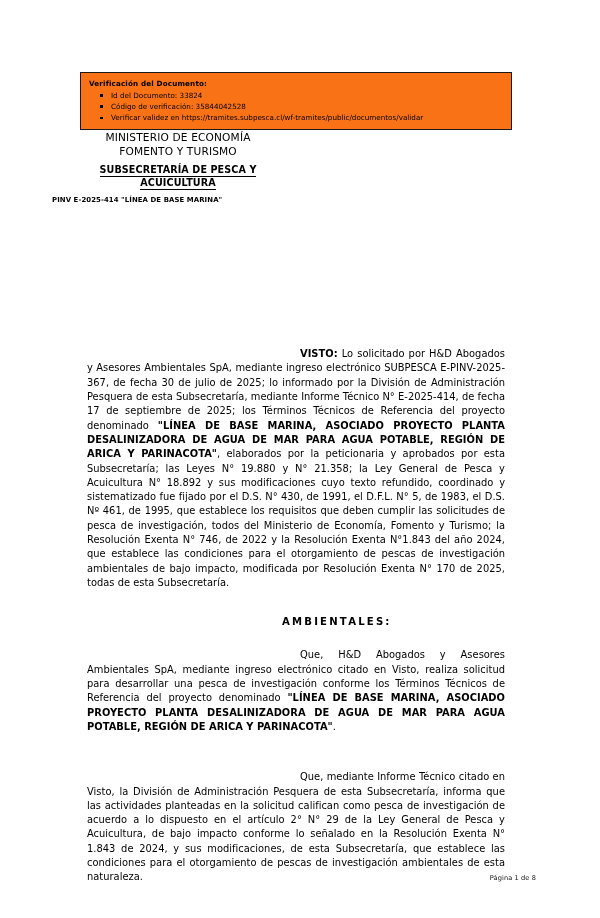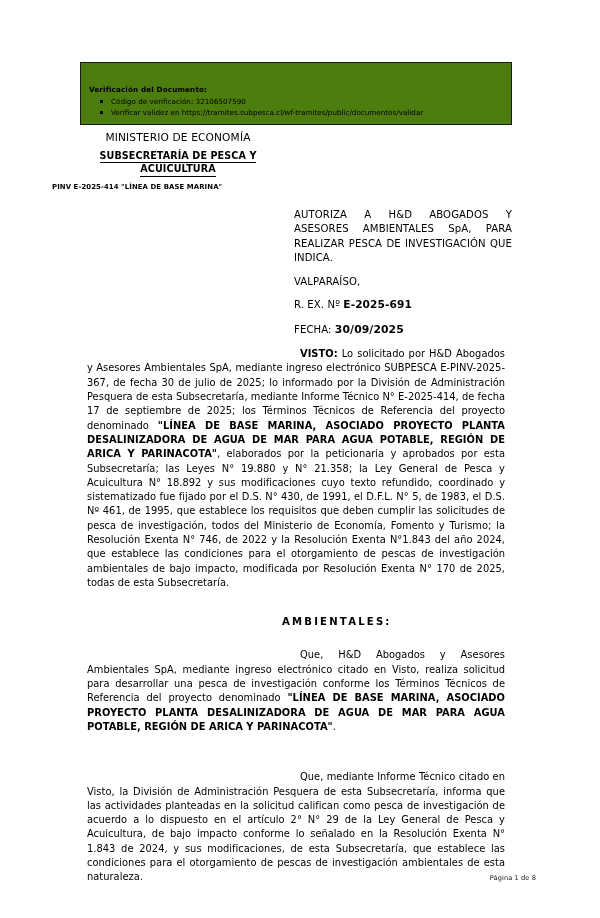--- a/index.html
+++ b/index.html
@@ -21,26 +21,26 @@
     inset: 0;
     width: 600px;
     height: 918px;
     background: #ffffff;
   }
 
   
   .verif-box {
     position: absolute;
     left: 80px;
-    top: 62px;
+    top: 72px;
     width: 432px;
     box-sizing: border-box;
     border: 1.3px solid #1a1a1a;
-    padding: 22px 6px 6px 8px;
-    background: #4d7c0f;
+    padding: 6px 6px 6px 8px;
+    background: #f97316;
   }
   .verif-title {
     font-size: 7.2px;
     font-weight: bold;
     letter-spacing: 0.15px;
     line-height: 1.25;
     margin-bottom: 2px;
   }
   .verif-list {
     margin: 0;
@@ -173,54 +173,50 @@
   }
 </style>
 </head>
 <body>
 
 <div class="page">
 
   <div class="verif-box">
     <div class="verif-title">Verificación del Documento:</div>
     <ul class="verif-list">
-      <li>Código de verificación: 32106507590</li>
+      <li>Id del Documento: 33824</li>
+      <li>Código de verificación: 35844042528</li>
       <li>Verificar validez en https://tramites.subpesca.cl/wf-tramites/public/documentos/validar</li>
     </ul>
   </div>
 
   <div class="letterhead">
     <div class="lh-min">MINISTERIO DE ECONOMÍA</div>
+    <div class="lh-min">FOMENTO Y TURISMO</div>
     <div class="lh-sub">
       <span>SUBSECRETARÍA DE PESCA Y</span><br>
       <span>ACUICULTURA</span>
     </div>
     <div class="lh-pinv">PINV E-2025-414 "LÍNEA DE BASE MARINA"</div>
   </div>
 
-  <div class="titleblock">
-    <div class="tb-subject">AUTORIZA A H&amp;D ABOGADOS Y ASESORES AMBIENTALES SpA, PARA REALIZAR PESCA DE INVESTIGACIÓN QUE INDICA.</div>
-    <div class="tb-city">VALPARAÍSO,</div>
-    <div class="tb-res"><span>R. EX. Nº </span><b>E-2025-691</b></div>
-    <div class="tb-date"><span>FECHA: </span><b>30/09/2025</b></div>
+
+  <div class="body-col">
+
+    <p class="para indent-visto"><b>VISTO:</b><span> Lo solicitado por H&amp;D Abogados y Asesores Ambientales SpA, mediante ingreso electrónico SUBPESCA E-PINV-2025-367, de fecha 30 de julio de 2025; lo informado por la División de Administración Pesquera de esta Subsecretaría, mediante Informe Técnico N° E-2025-414, de fecha 17 de septiembre de 2025; los Términos Técnicos de Referencia del proyecto denominado </span><b>"LÍNEA DE BASE MARINA, ASOCIADO PROYECTO PLANTA DESALINIZADORA DE AGUA DE MAR PARA AGUA POTABLE, REGIÓN DE ARICA Y PARINACOTA"</b><span>, elaborados por la peticionaria y aprobados por esta Subsecretaría; las Leyes N° 19.880 y N° 21.358; la Ley General de Pesca y Acuicultura N° 18.892 y sus modificaciones cuyo texto refundido, coordinado y sistematizado fue fijado por el D.S. N° 430, de 1991, el D.F.L. N° 5, de 1983, el D.S. Nº 461, de 1995, que establece los requisitos que deben cumplir las solicitudes de pesca de investigación, todos del Ministerio de Economía, Fomento y Turismo; la Resolución Exenta N° 746, de 2022 y la Resolución Exenta N°1.843 del año 2024, que establece las condiciones para el otorgamiento de pescas de investigación ambientales de bajo impacto, modificada por Resolución Exenta N° 170 de 2025, todas de esta Subsecretaría.</span></p>
+
+    <div class="gap-md"></div>
+
+    <p class="heading-considerando">AMBIENTALES:</p>
+
+    <div class="gap-sm"></div>
+
+    <p class="para indent-que"><span>Que, H&amp;D Abogados y Asesores Ambientales SpA, mediante ingreso electrónico citado en Visto, realiza solicitud para desarrollar una pesca de investigación conforme los Términos Técnicos de Referencia del proyecto denominado </span><b>"LÍNEA DE BASE MARINA, ASOCIADO PROYECTO PLANTA DESALINIZADORA DE AGUA DE MAR PARA AGUA POTABLE, REGIÓN DE ARICA Y PARINACOTA"</b><span>.</span></p>
+
+    <div class="gap-lg"></div>
+
+    <p class="para indent-que">Que, mediante Informe Técnico citado en Visto, la División de Administración Pesquera de esta Subsecretaría, informa que las actividades planteadas en la solicitud califican como pesca de investigación de acuerdo a lo dispuesto en el artículo 2° N° 29 de la Ley General de Pesca y Acuicultura, de bajo impacto conforme lo señalado en la Resolución Exenta N° 1.843 de 2024, y sus modificaciones, de esta Subsecretaría, que establece las condiciones para el otorgamiento de pescas de investigación ambientales de esta naturaleza.</p>
+
   </div>
 
-  <div class="body-col">
-
-    <p class="para indent-visto"><b>VISTO:</b><span> Lo solicitado por H&amp;D Abogados y Asesores Ambientales SpA, mediante ingreso electrónico SUBPESCA E-PINV-2025-367, de fecha 30 de julio de 2025; lo informado por la División de Administración Pesquera de esta Subsecretaría, mediante Informe Técnico N° E-2025-414, de fecha 17 de septiembre de 2025; los Términos Técnicos de Referencia del proyecto denominado </span><b>"LÍNEA DE BASE MARINA, ASOCIADO PROYECTO PLANTA DESALINIZADORA DE AGUA DE MAR PARA AGUA POTABLE, REGIÓN DE ARICA Y PARINACOTA"</b><span>, elaborados por la peticionaria y aprobados por esta Subsecretaría; las Leyes N° 19.880 y N° 21.358; la Ley General de Pesca y Acuicultura N° 18.892 y sus modificaciones cuyo texto refundido, coordinado y sistematizado fue fijado por el D.S. N° 430, de 1991, el D.F.L. N° 5, de 1983, el D.S. Nº 461, de 1995, que establece los requisitos que deben cumplir las solicitudes de pesca de investigación, todos del Ministerio de Economía, Fomento y Turismo; la Resolución Exenta N° 746, de 2022 y la Resolución Exenta N°1.843 del año 2024, que establece las condiciones para el otorgamiento de pescas de investigación ambientales de bajo impacto, modificada por Resolución Exenta N° 170 de 2025, todas de esta Subsecretaría.</span></p>
-
-    <div class="gap-md"></div>
-
-    <p class="heading-considerando">AMBIENTALES:</p>
-
-    <div class="gap-sm"></div>
-
-    <p class="para indent-que"><span>Que, H&amp;D Abogados y Asesores Ambientales SpA, mediante ingreso electrónico citado en Visto, realiza solicitud para desarrollar una pesca de investigación conforme los Términos Técnicos de Referencia del proyecto denominado </span><b>"LÍNEA DE BASE MARINA, ASOCIADO PROYECTO PLANTA DESALINIZADORA DE AGUA DE MAR PARA AGUA POTABLE, REGIÓN DE ARICA Y PARINACOTA"</b><span>.</span></p>
-
-    <div class="gap-lg"></div>
-
-    <p class="para indent-que">Que, mediante Informe Técnico citado en Visto, la División de Administración Pesquera de esta Subsecretaría, informa que las actividades planteadas en la solicitud califican como pesca de investigación de acuerdo a lo dispuesto en el artículo 2° N° 29 de la Ley General de Pesca y Acuicultura, de bajo impacto conforme lo señalado en la Resolución Exenta N° 1.843 de 2024, y sus modificaciones, de esta Subsecretaría, que establece las condiciones para el otorgamiento de pescas de investigación ambientales de esta naturaleza.</p>
-
-  </div>
-
   <div class="footer-page">Página 1 de 8</div>
 
 </div>
 
 </body></html>

